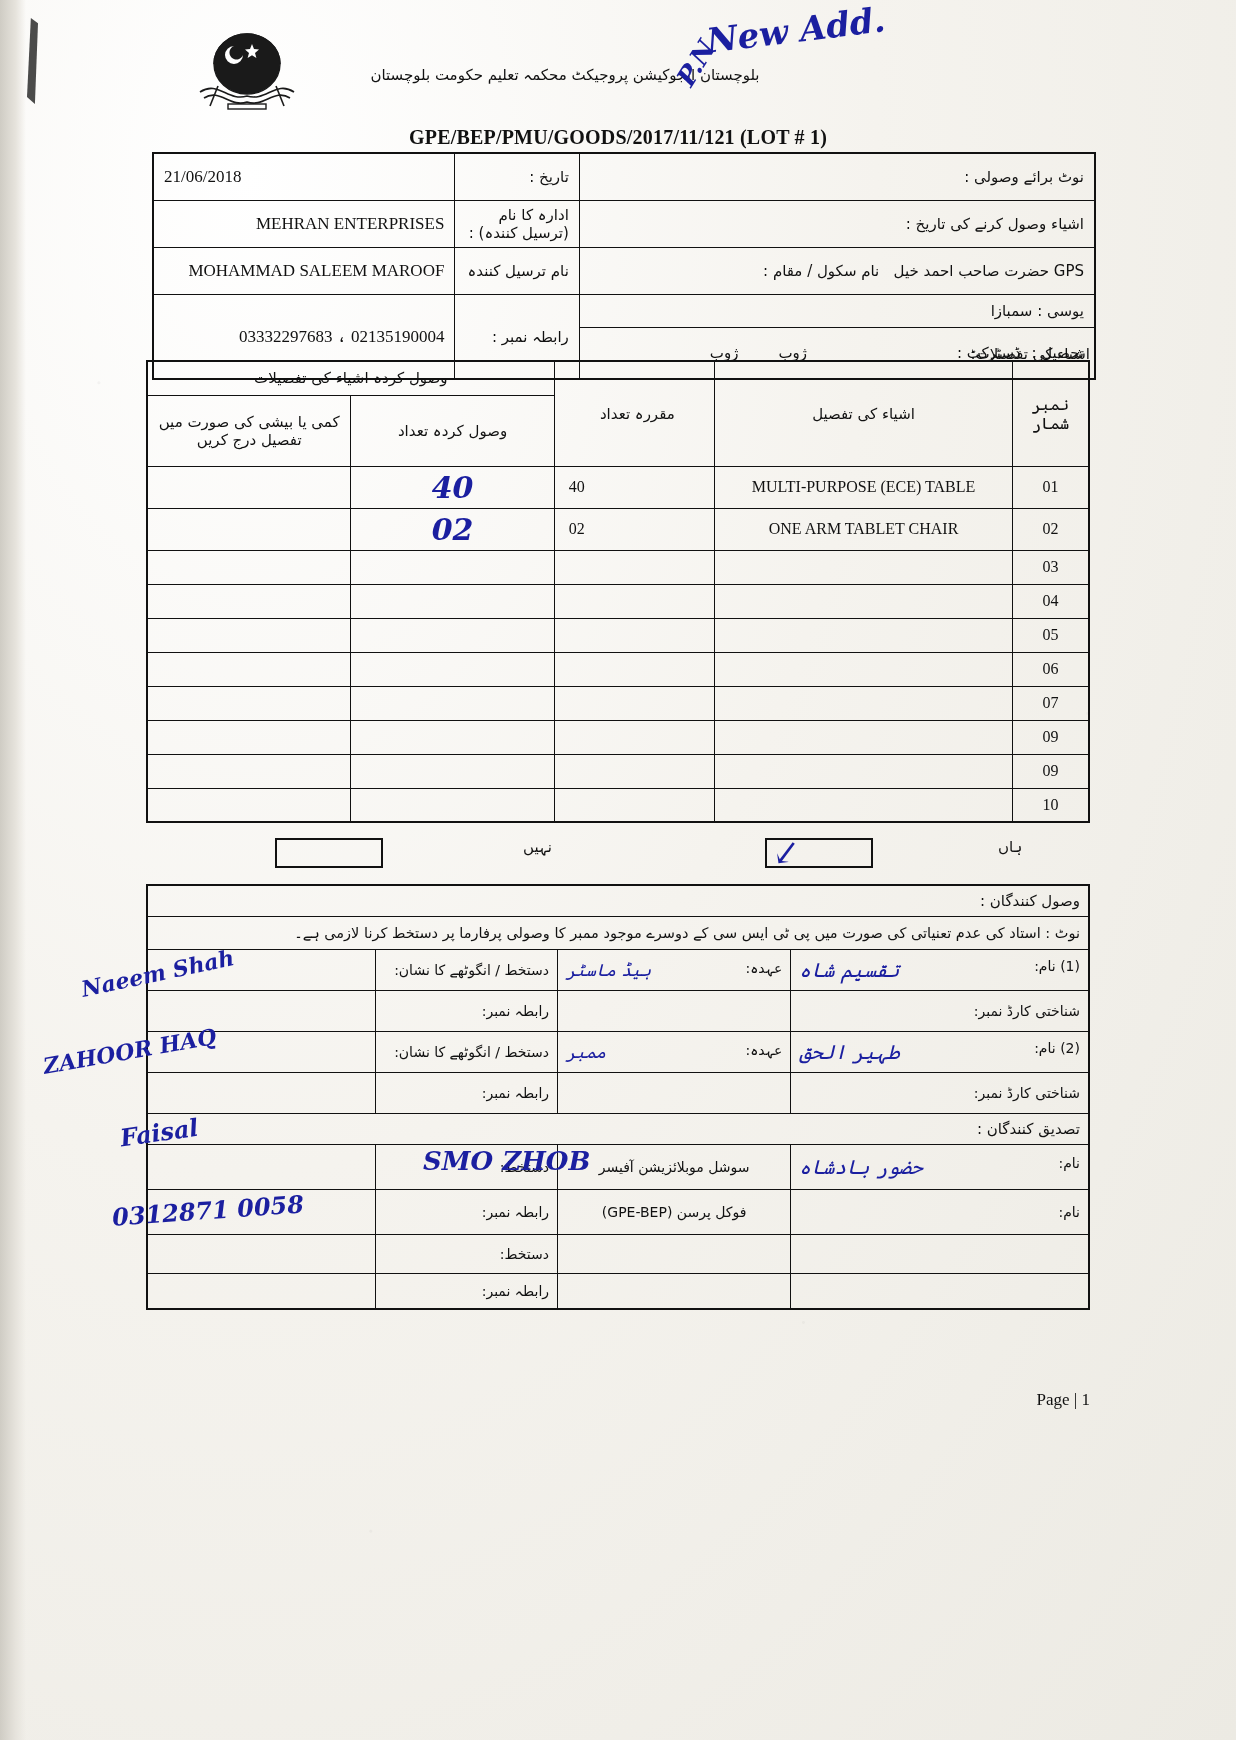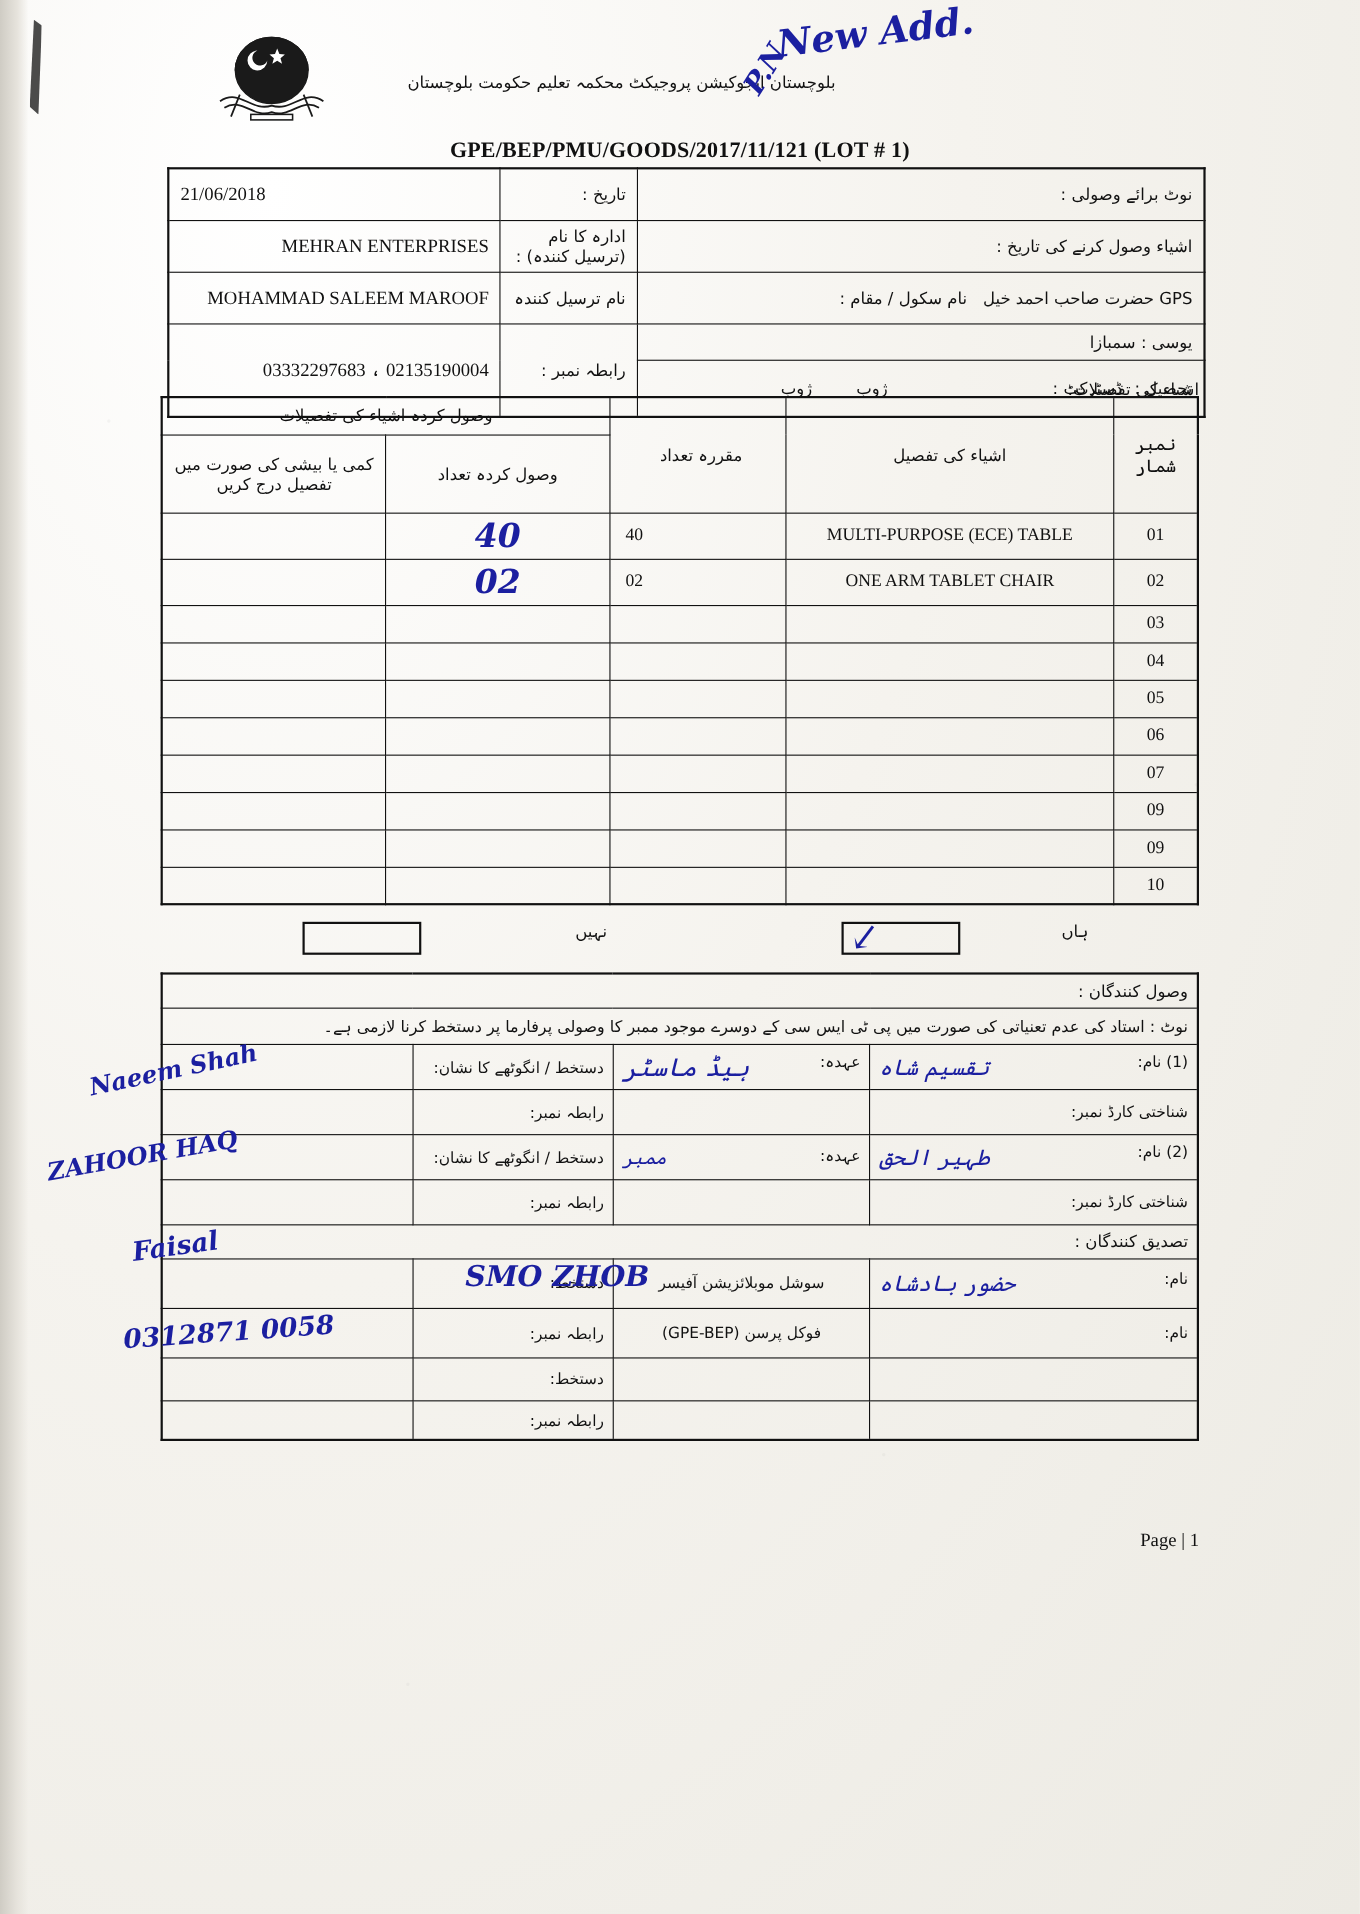--- a/index.html
+++ b/index.html
@@ -112,21 +112,21 @@
   .hw-qty{
     font-family:"DejaVu Serif",serif;color:#1b1fa0;font-style:italic;font-weight:bold;
     font-size:30px;
   }
 
   .verify-line{
     position:absolute;right:146px;top:798px;
     font-family:"DejaVu Sans", sans-serif;direction:rtl;font-size:15px;
   }
   .yesno{position:absolute;top:838px;}
-  .yes-label{left:965px;}
+  .yes-label{left:998px;}
   .no-label{left:523px;}
   .box{position:absolute;border:2px solid #111;width:104px;height:26px;top:838px;background:transparent;}
   .box-yes{left:765px;}
   .box-no{left:275px;}
   .tick{
     position:absolute;left:772px;top:832px;font-size:34px;color:#1b1fa0;
     font-family:"DejaVu Serif",serif;transform:rotate(-8deg);
   }
 
   
@@ -333,21 +333,21 @@
       <td class="sect-title" colspan="4" style="height:26px">وصول کنندگان :</td>
     </tr>
     <tr>
       <td class="note-row" colspan="4" style="height:28px">نوٹ :  استاد کی عدم تعنیاتی کی صورت میں پی ٹی ایس سی کے دوسرے موجود ممبر کا وصولی پرفارما پر دستخط کرنا لازمی ہے۔</td>
     </tr>
 
     <tr>
       <td style="width:230px;height:36px"></td>
       <td class="lbl" style="width:176px">دستخط / انگوٹھے کا نشان:</td>
       <td class="lbl" style="width:230px">
-        <span style="float:left;font-size:23px;color:#1b1fa0;font-family:'DejaVu Serif',serif;font-style:italic">ہیڈ ماسٹر</span>
+        <span style="float:left;font-size:17px;color:#1b1fa0;font-family:'DejaVu Serif',serif;font-style:italic">ہیڈ ماسٹر</span>
         <span>عہدہ:</span>
       </td>
       <td class="lbl" style="width:300px">
         <span style="float:left;font-size:20px;color:#1b1fa0;font-family:'DejaVu Serif',serif;font-style:italic">تقسیم شاہ</span>
         <span>(1) نام:</span>
       </td>
     </tr>
     <tr>
       <td style="height:36px"></td>
       <td class="lbl">رابطہ نمبر:</td>

